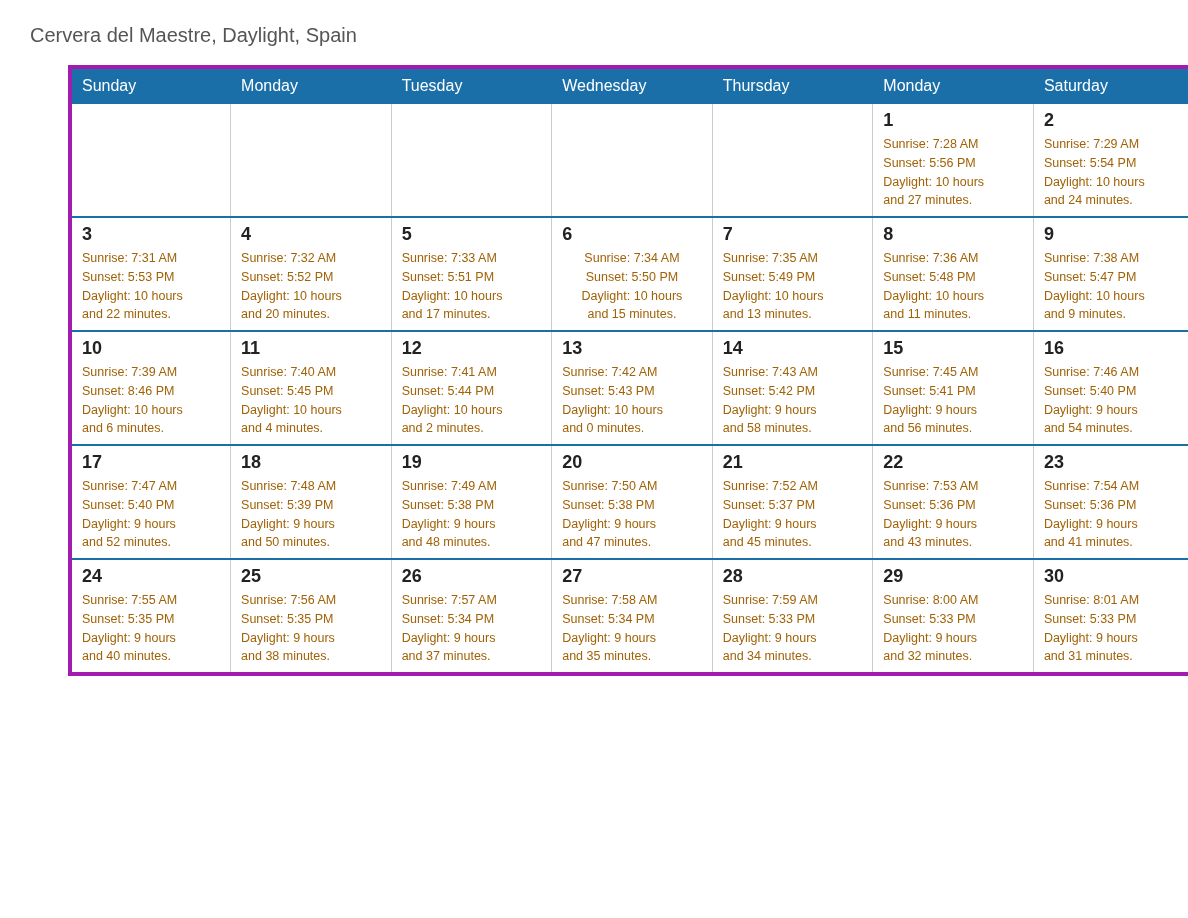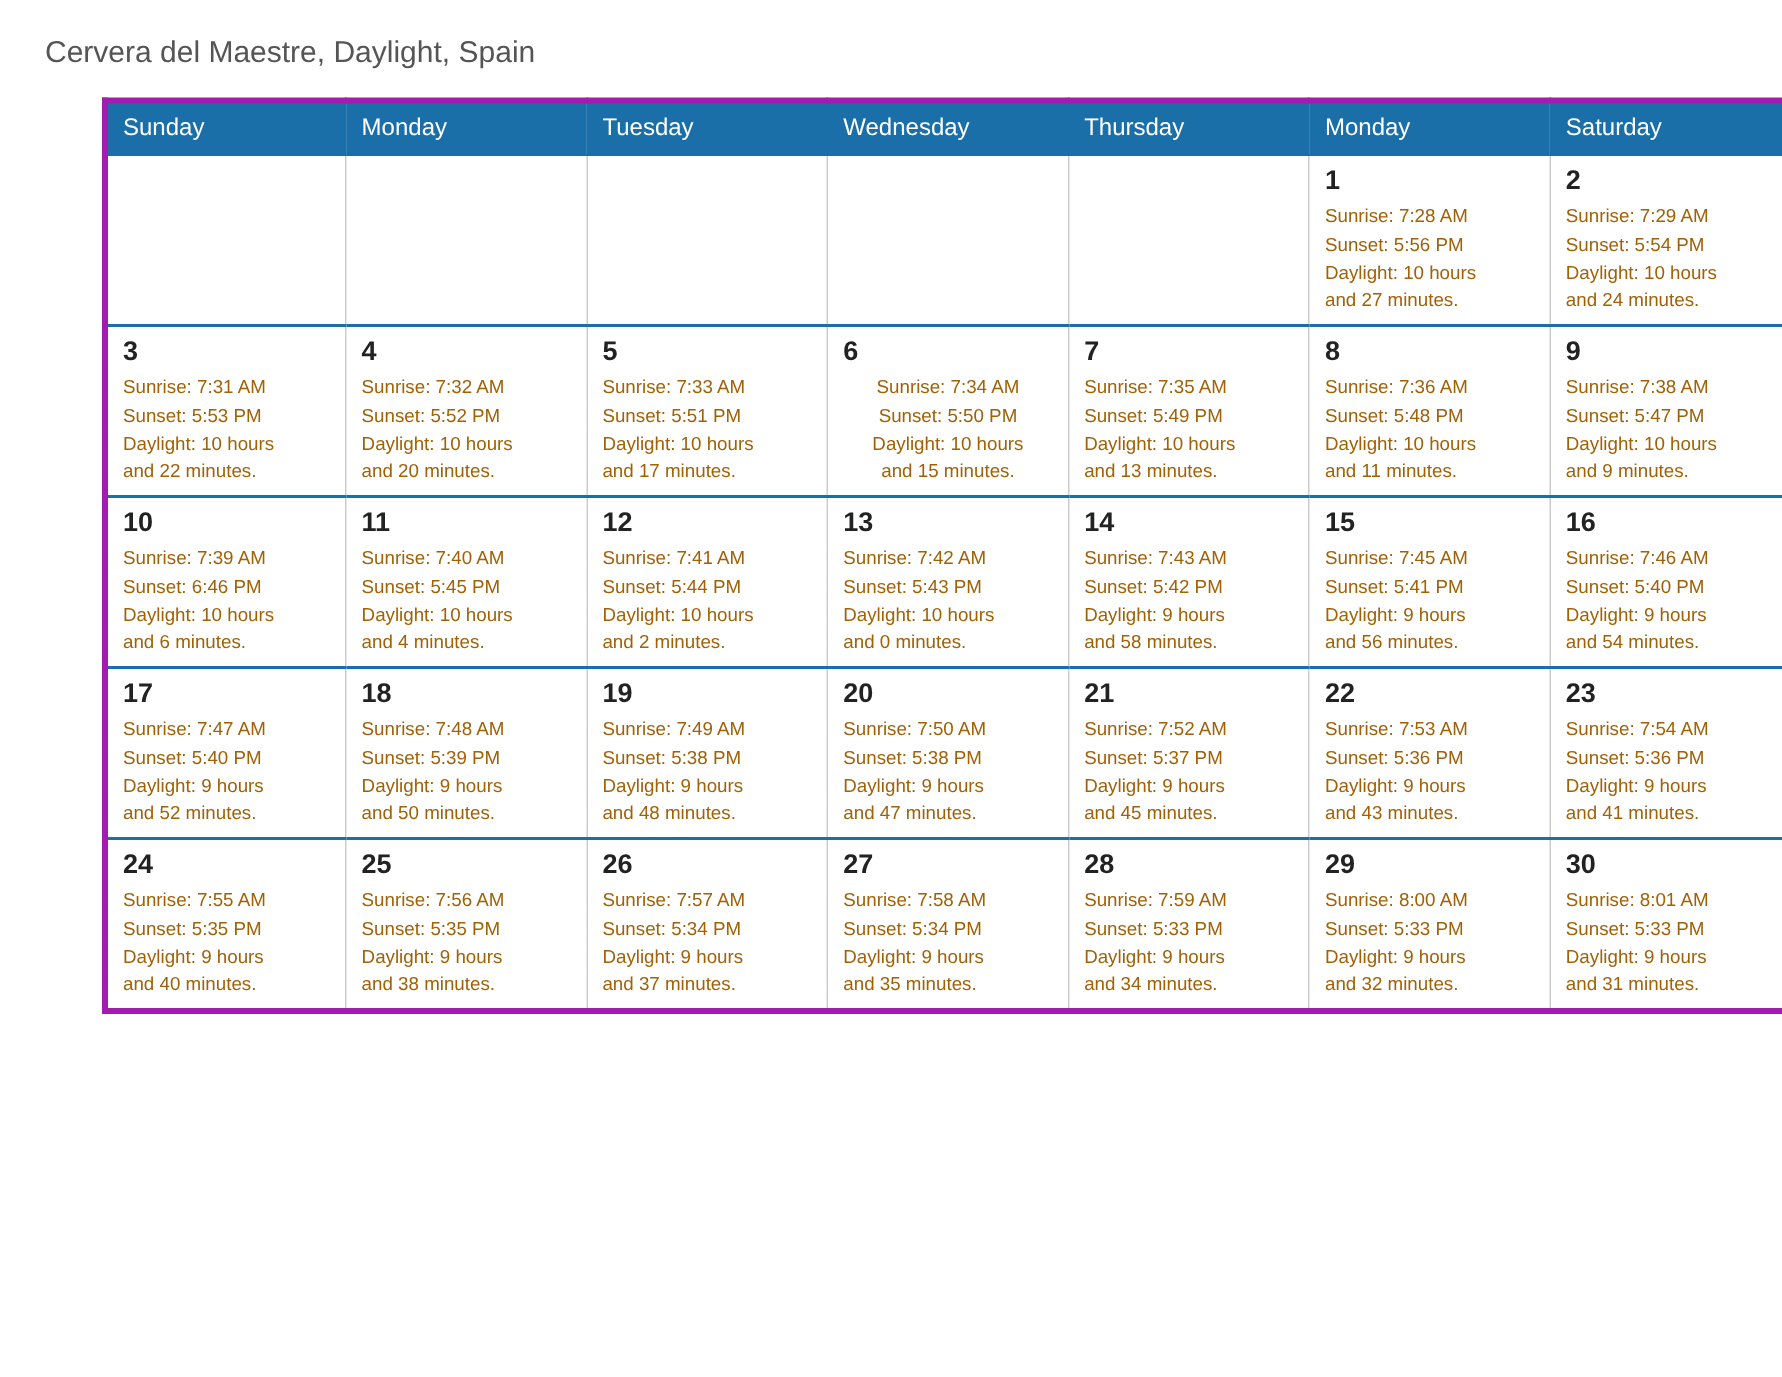--- a/index.html
+++ b/index.html
@@ -184,21 +184,21 @@
           <div class="day-info" style="white-space: pre-line;">Sunrise: 7:38 AM
 Sunset: 5:47 PM
 Daylight: 10 hours
 and 9 minutes.</div>
         </td>
       </tr>
       <tr class="week-row">
         <td>
           <span class="day-number">10</span>
           <div class="day-info" style="white-space: pre-line;">Sunrise: 7:39 AM
-Sunset: 6:46 PM
+Sunset: 8:46 PM
 Daylight: 10 hours
 and 6 minutes.</div>
         </td>
         <td>
           <span class="day-number">11</span>
           <div class="day-info" style="white-space: pre-line;">Sunrise: 7:40 AM
 Sunset: 5:45 PM
 Daylight: 10 hours
 and 4 minutes.</div>
         </td>

